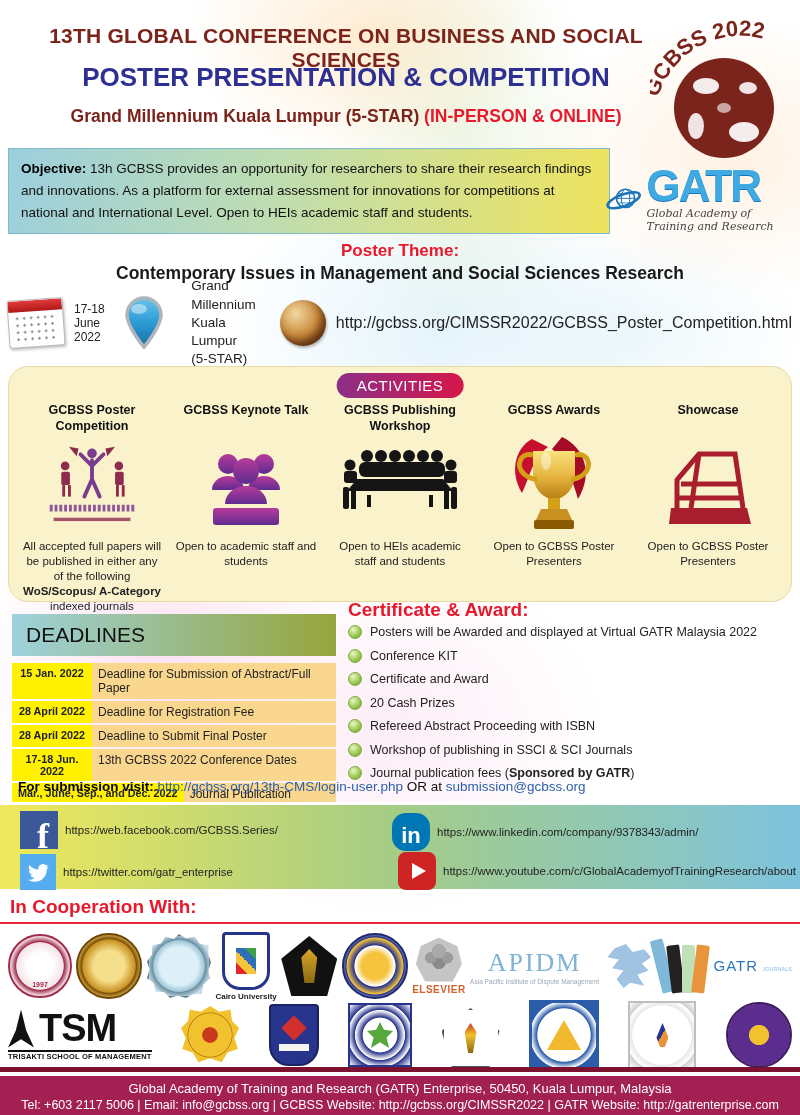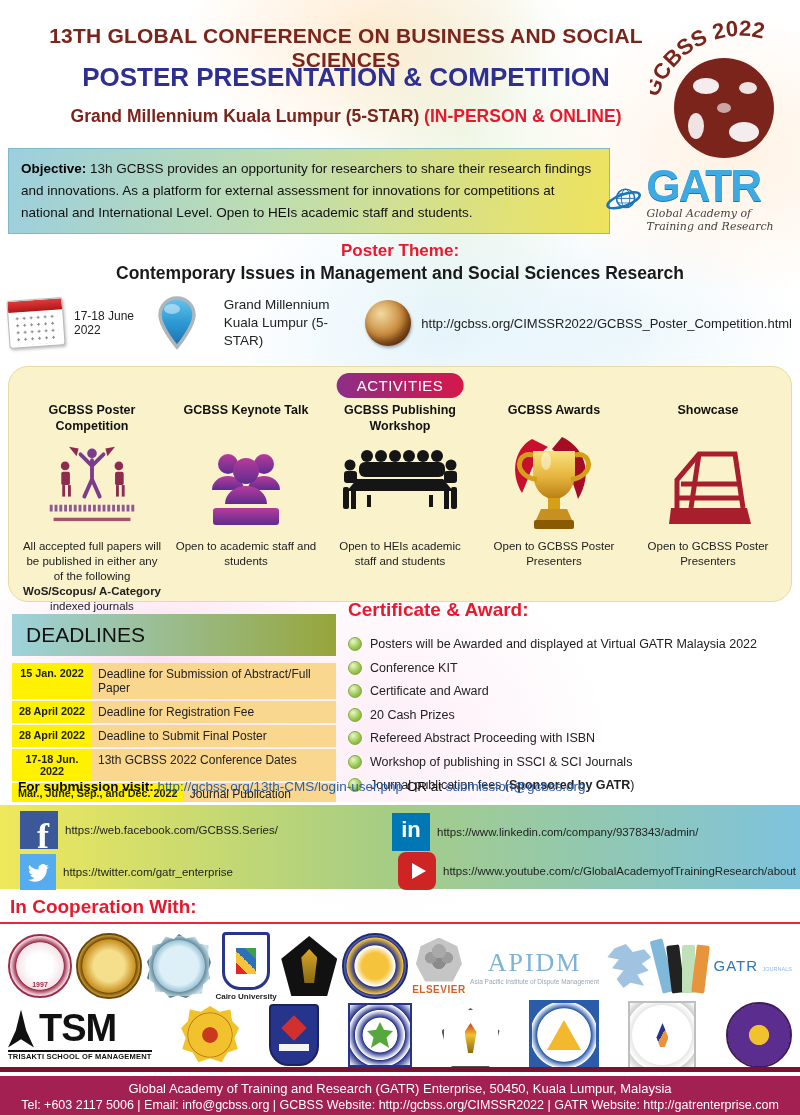--- a/index.html
+++ b/index.html
@@ -41,21 +41,21 @@
   .info-row{top:288px;left:8px;width:784px;height:70px;display:flex;align-items:center;}
   .cal{width:54px;height:46px;background:#fff;border:1px solid #b9b9b9;border-radius:3px;box-shadow:1px 2px 3px rgba(0,0,0,.25);transform:rotate(-4deg);overflow:hidden;flex:none;}
   .cal-top{height:11px;background:linear-gradient(#e23b3b,#b01818);}
   .cal-grid{height:30px;margin:3px 5px 0 5px;background-image:radial-gradient(#8a8a8a 1px,transparent 1.2px);background-size:7px 7px;}
   .info-date{font-size:12px;margin:0 14px 0 10px;color:#222;}
   .pin{flex:none;margin-right:28px;}
   .info-venue{font-size:13.5px;width:152px;line-height:1.35;color:#222;margin-right:24px;}
   .globe-gold{flex:none;width:46px;height:46px;border-radius:50%;
     background:radial-gradient(circle at 35% 30%,#F2D9A2,#C98A3B 50%,#5C2E10 92%);
     box-shadow:inset -4px -5px 8px rgba(60,20,0,.5),1px 2px 3px rgba(0,0,0,.3);margin-right:10px;}
-  .info-url{font-size:13px;color:#222;}
+  .info-url{font-size:16px;color:#222;}
   
   .activities{top:366px;left:8px;width:784px;height:236px;background:#FAF2CB;border:1px solid #E6DCA2;border-radius:20px;box-sizing:border-box;padding:6px 6px 0 6px;}
   .act-pill{position:absolute;top:6px;left:50%;transform:translateX(-50%);
     background:linear-gradient(90deg,#8C2E87,#D6174A);color:#fff;font-size:15px;
     padding:4px 20px;border-radius:15px;letter-spacing:.5px;}
   .act-cols{display:flex;margin-top:30px;}
   .act-col{flex:1;text-align:center;padding:0 6px;}
   .act-title{font-size:12.5px;font-weight:bold;min-height:32px;line-height:1.25;color:#111;}
   .act-icon{height:104px;display:flex;align-items:center;justify-content:center;}
   .act-desc{font-size:11.5px;line-height:1.3;color:#222;}
@@ -63,37 +63,37 @@
   .deadlines{top:614px;left:12px;width:324px;}
   .dl-head{height:42px;line-height:42px;padding-left:14px;font-size:21px;color:#111;
     background:linear-gradient(90deg,#9ED2DC,#96A53B);}
   .dl-rows{margin-top:7px;}
   .dl-row{display:flex;margin-bottom:2px;}
   .dl-date{background:#FFF100;font-weight:bold;font-size:10.8px;color:#222;padding:4px 4px;width:80px;text-align:center;flex:none;box-sizing:border-box;}
   .dl-row.wide .dl-date{width:auto;padding:4px 6px;}
   .dl-desc{background:#FAD78E;font-size:12px;color:#222;padding:4px 6px;flex:1;}
   
   .cert{top:599px;left:348px;width:446px;}
-  .cert-title{font-size:19px;font-weight:bold;color:#E8192C;margin-bottom:16px;}
+  .cert-title{font-size:19px;font-weight:bold;color:#E8192C;margin-bottom:4px;}
   .cert-item{display:flex;align-items:center;font-size:12.5px;color:#222;margin-bottom:9.5px;}
   .bullet{width:12px;height:12px;border-radius:50%;flex:none;margin-right:8px;
     background:radial-gradient(circle at 35% 30%,#EAF7C8,#9CCB55 55%,#6E9A2F);border:1px solid #86A93F;}
   
   .submission{top:779px;left:18px;width:770px;font-size:13.5px;color:#111;}
   .submission b{color:#000;}
   .url{color:#2C5FA8;}
   
   .social{top:802px;left:0;width:800px;height:90px;
     background:linear-gradient(90deg,#EFE85B 0%,#A6CD84 48%,#7EC3DD 100%);
     border-top:3px solid #fff;border-bottom:3px solid #fff;box-sizing:border-box;}
   .soc-item{position:absolute;display:flex;align-items:center;}
   .soc-icon{width:38px;height:38px;flex:none;display:flex;align-items:center;justify-content:center;color:#fff;overflow:hidden;}
   .fb{background:#3B5998;}
   .fb span{font-size:36px;font-weight:bold;margin-top:12px;margin-left:8px;font-family:"Liberation Serif",serif;}
-  .li{background:#0077B5;align-items:center;}
+  .li{background:#0077B5;align-items:flex-end;border-radius:14px;}
   .li span{font-size:22px;font-weight:bold;line-height:1;margin-bottom:4px;}
   .tw{background:#55ACEE;width:36px;height:36px;}
   .yt{background:#CE2423;border-radius:8px;}
   .yt-tri{width:0;height:0;border-left:14px solid #fff;border-top:8px solid transparent;border-bottom:8px solid transparent;margin-left:3px;}
   .soc-url{font-size:11.5px;color:#222;margin-left:7px;}
   
   .coop-title{top:896px;left:10px;font-size:19px;font-weight:bold;color:#E8192C;}
   .coop-line{top:922px;left:0;width:800px;height:2px;background:#E8253B;}
   .logo-row{left:8px;width:784px;display:flex;align-items:center;justify-content:space-between;}
   .row1{top:930px;height:72px;}

